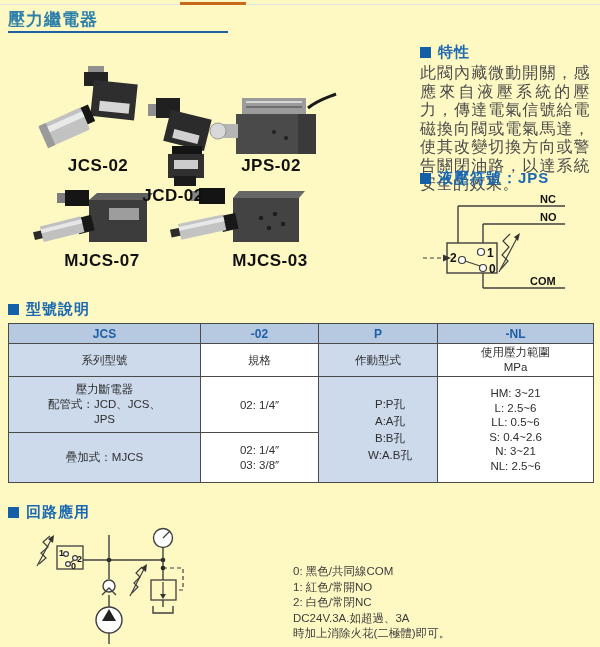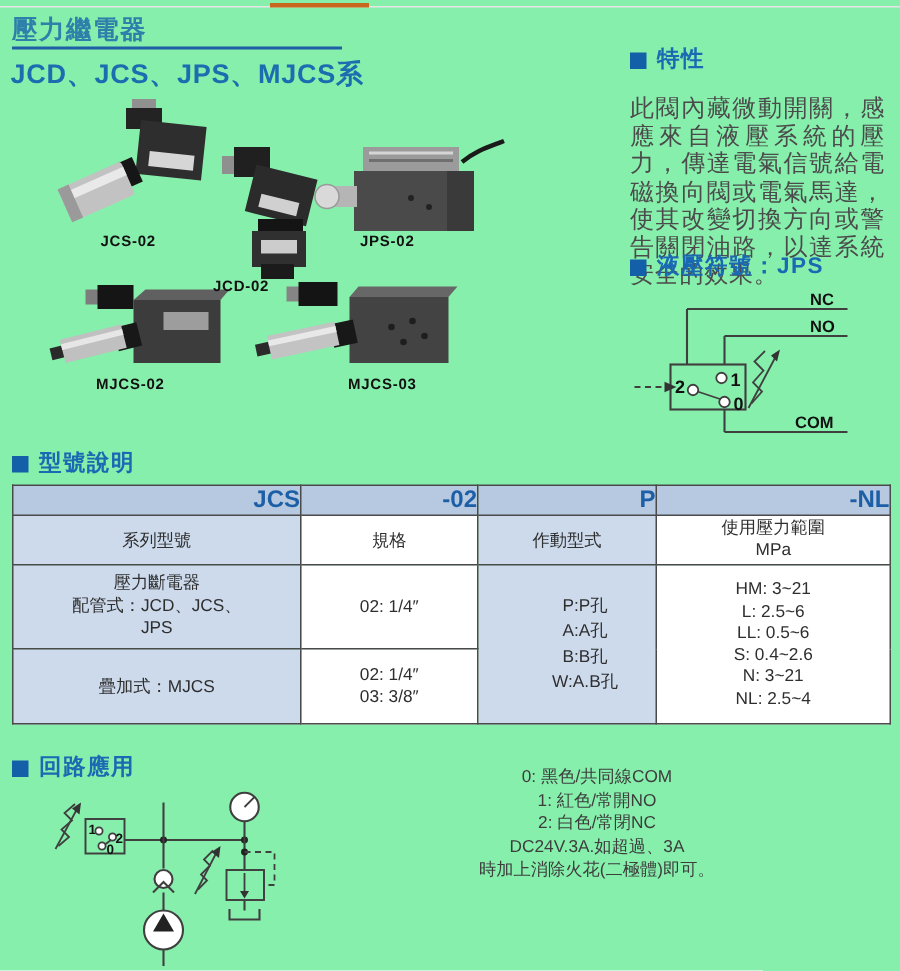--- a/index.html
+++ b/index.html
@@ -1,17 +1,17 @@
 <!DOCTYPE html>
 <html><head>
 <meta charset="utf-8">
 <style>
   html,body{margin:0;padding:0;background:#ffffff;}
   body{font-family:"Liberation Sans",sans-serif;color:#2e2e2e;}
-  .page{position:relative;width:600px;height:647px;background:#86efac;overflow:hidden;}
+  .page{position:relative;width:600px;height:647px;background:#fef9c3;overflow:hidden;}
   .abs{position:absolute;}
   svg{overflow:visible;display:block;}
 
   
   .top-rule{position:absolute;top:4px;left:0;width:600px;height:1px;background:#e6e6e6;}
   .top-accent{position:absolute;top:2px;left:180px;width:66px;height:3px;background:#c8681c;}
 
   
   .page-title{position:absolute;top:8px;left:8px;font-size:17px;font-weight:bold;color:#2e80ab;letter-spacing:1px;}
   .title-rule{position:absolute;top:31px;left:8px;width:220px;height:2px;background:#1e5fa6;}
@@ -20,57 +20,56 @@
   
   .sec{position:absolute;display:flex;align-items:flex-start;}
   .sq{width:11px;height:11px;background:#1460a8;margin-top:3px;margin-right:7px;flex:none;}
   .sec-title{font-size:15px;font-weight:bold;color:#1a69b2;letter-spacing:1px;line-height:16px;}
 
   
   .features-body{position:absolute;top:64px;left:420px;width:170px;font-size:16px;line-height:18.5px;
     color:#4b4b4b;text-align:justify;letter-spacing:0.5px;}
 
   
-  .plabel{position:absolute;font-size:10px;font-weight:bold;color:#111;text-align:left;letter-spacing:0.5px;}
+  .plabel{position:absolute;font-size:17px;font-weight:bold;color:#111;text-align:center;letter-spacing:0.5px;}
 
   
   .model-table{position:absolute;top:323px;left:8px;border-collapse:collapse;table-layout:fixed;width:585px;}
   .model-table td{border:1px solid #4a4a4a;text-align:center;vertical-align:middle;
     font-size:11.5px;color:#2e2e2e;padding:0;}
-  .model-table .th{background:#b7c9e0;color:#1d5fa6;font-weight:bold;font-size:16px;height:19px;text-align:right;}
+  .model-table .th{background:#b7c9e0;color:#1d5fa6;font-weight:bold;font-size:12px;height:19px;}
   .model-table .blue{background:#ccdaec;}
   .model-table .white{background:#ffffff;}
   .pre{white-space:pre-line;line-height:15px;}
   .opt-line{line-height:17px;padding-left:24px;}
   .nl-block{display:inline-block;text-align:center;line-height:14.5px;}
 
   
   .dline{stroke:#3f3f3f;stroke-width:1.4;fill:none;}
   .dthin{stroke:#3f3f3f;stroke-width:1.2;fill:none;}
   .dlabel{font-family:"Liberation Sans",sans-serif;font-size:11px;font-weight:bold;fill:#111;}
   .ddigit{font-family:"Liberation Sans",sans-serif;font-size:12px;font-weight:bold;fill:#111;}
   .ddigit-sm{font-family:"Liberation Sans",sans-serif;font-size:9px;font-weight:bold;fill:#111;}
   .node{fill:#222;}
   .contact{fill:#fff;stroke:#3f3f3f;stroke-width:1.2;}
 
   
-  .circuit-notes{position:absolute;top:511px;left:293px;width:210px;font-size:11.5px;
-    line-height:15.5px;color:#3d3d3d;text-align:center;}
+  .circuit-notes{position:absolute;top:564px;left:293px;width:210px;font-size:11.5px;
+    line-height:15.5px;color:#3d3d3d;}
 </style>
 </head>
 <body>
 
 <div class="page">
 
   <div class="top-rule"></div>
   <div class="top-accent"></div>
 
   <div class="page-title">壓力繼電器</div>
   <div class="title-rule"></div>
-  <div class="series-title">JCD、JCS、JPS、MJCS系</div>
 
   <svg class="abs" style="top:64px;left:42px" width="108" height="92" viewBox="0 0 108 92">
     <rect x="46" y="2" width="16" height="8" fill="#909090"></rect>
     <rect x="42" y="8" width="24" height="14" fill="#232323"></rect>
     <g transform="rotate(6 70 36)">
       <rect x="50" y="18" width="44" height="36" fill="#2e2e2e"></rect>
       <rect x="58" y="38" width="30" height="10" fill="#d6d6d6"></rect>
     </g>
     <g transform="rotate(-24 40 52)">
         <rect x="30" y="44" width="20" height="18" fill="#161616"></rect>
@@ -139,24 +138,24 @@
     <g transform="rotate(-12 24 38)">
       <rect x="-13" y="34" width="10" height="8" fill="#2b2b2b"></rect>
       <rect x="-4" y="30" width="46" height="16" fill="#c3c3c3"></rect>
       <rect x="-4" y="33" width="46" height="4" fill="#e8e8e8"></rect>
     </g>
   </svg>
 
   <div class="plabel" style="top:156px;left:67px;width:62px">JCS-02</div>
   <div class="plabel" style="top:186px;left:142px;width:62px">JCD-02</div>
   <div class="plabel" style="top:156px;left:240px;width:62px">JPS-02</div>
-  <div class="plabel" style="top:251px;left:64px;width:76px">MJCS-02</div>
+  <div class="plabel" style="top:251px;left:64px;width:76px">MJCS-07</div>
   <div class="plabel" style="top:251px;left:232px;width:76px">MJCS-03</div>
 
-  <div class="sec" style="top:32px;left:420px">
+  <div class="sec" style="top:44px;left:420px">
     <span class="sq"></span>
     <span class="sec-title">特性</span>
   </div>
   <div class="features-body">此閥內藏微動開關，感應來自液壓系統的壓力，傳達電氣信號給電磁換向閥或電氣馬達，使其改變切換方向或警告關閉油路，以達系統安全的效果。</div>
 
   <div class="sec" style="top:170px;left:420px">
     <span class="sq"></span>
     <span class="sec-title">液壓符號：JPS</span>
   </div>
   <svg class="abs" style="top:193px;left:418px" width="178" height="106" viewBox="0 0 178 106">
@@ -221,21 +220,21 @@
         <div class="opt-line">B:B孔</div>
         <div class="opt-line">W:A.B孔</div>
       </td>
       <td class="white" rowspan="2">
         <div class="nl-block">
           <div>HM: 3~21</div>
           <div>L: 2.5~6</div>
           <div>LL: 0.5~6</div>
           <div>S: 0.4~2.6</div>
           <div>N: 3~21</div>
-          <div>NL: 2.5~4</div>
+          <div>NL: 2.5~6</div>
         </div>
       </td>
     </tr>
     <tr style="height:50px">
       <td class="blue">疊加式：MJCS</td>
       <td class="white pre">02: 1/4″
 03: 3/8″</td>
     </tr>
   </tbody>
     </table>

